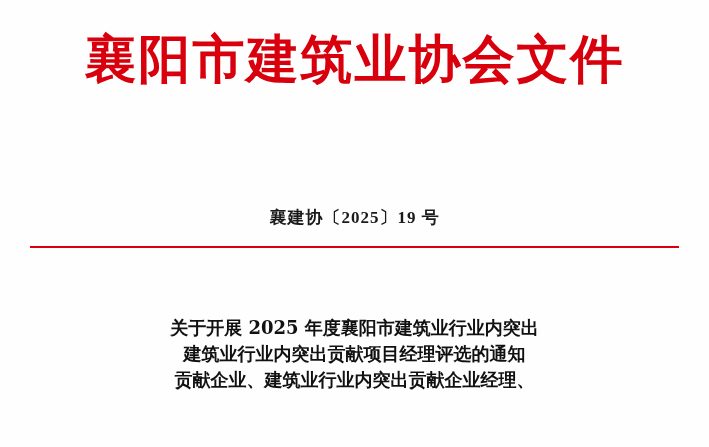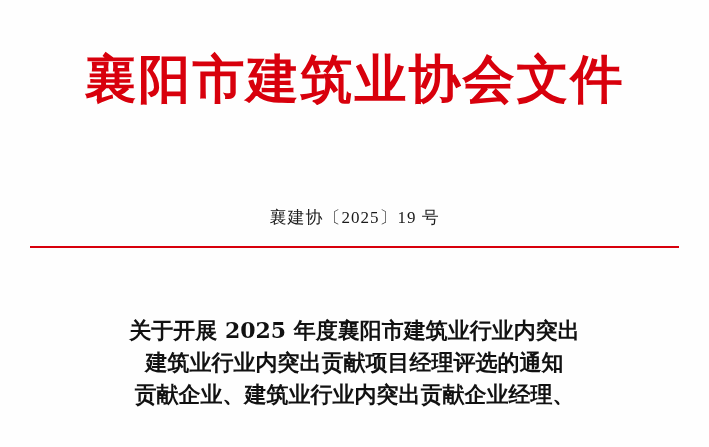--- a/index.html
+++ b/index.html
@@ -15,21 +15,21 @@
   }
   .page {
     position: relative;
     width: 709px;
     height: 447px;
     background: #fefefe;
     box-sizing: border-box;
   }
   .masthead {
     position: absolute;
-    top: 48px;
+    top: 28px;
     left: 0;
     width: 709px;
     text-align: center;
   }
   .masthead-title {
     color: #d8000c;
     font-family: "DejaVu Serif", "Liberation Serif", serif;
     font-weight: bold;
     font-size: 52px;
     letter-spacing: 2px;
@@ -39,39 +39,40 @@
   .doc-number {
     position: absolute;
     top: 206px;
     left: 0;
     width: 709px;
     text-align: center;
     color: #1a1a1a;
     font-family: "Liberation Serif", "DejaVu Serif", serif;
     font-size: 17px;
     letter-spacing: 1px;
+    font-weight: bold;
   }
   .red-rule {
     position: absolute;
     top: 246px;
     left: 30px;
     width: 649px;
     height: 2px;
     background: #d8000c;
   }
   .title-block {
     position: absolute;
     top: 315px;
     left: 55px;
     width: 599px;
     text-align: center;
     color: #111111;
     font-family: "DejaVu Serif", "Liberation Serif", serif;
     font-weight: bold;
-    font-size: 22px;
+    font-size: 18px;
     line-height: 1.45;
   }
   .title-line {
     display: block;
     white-space: nowrap;
   }
 </style>
 </head>
 <body>
 

